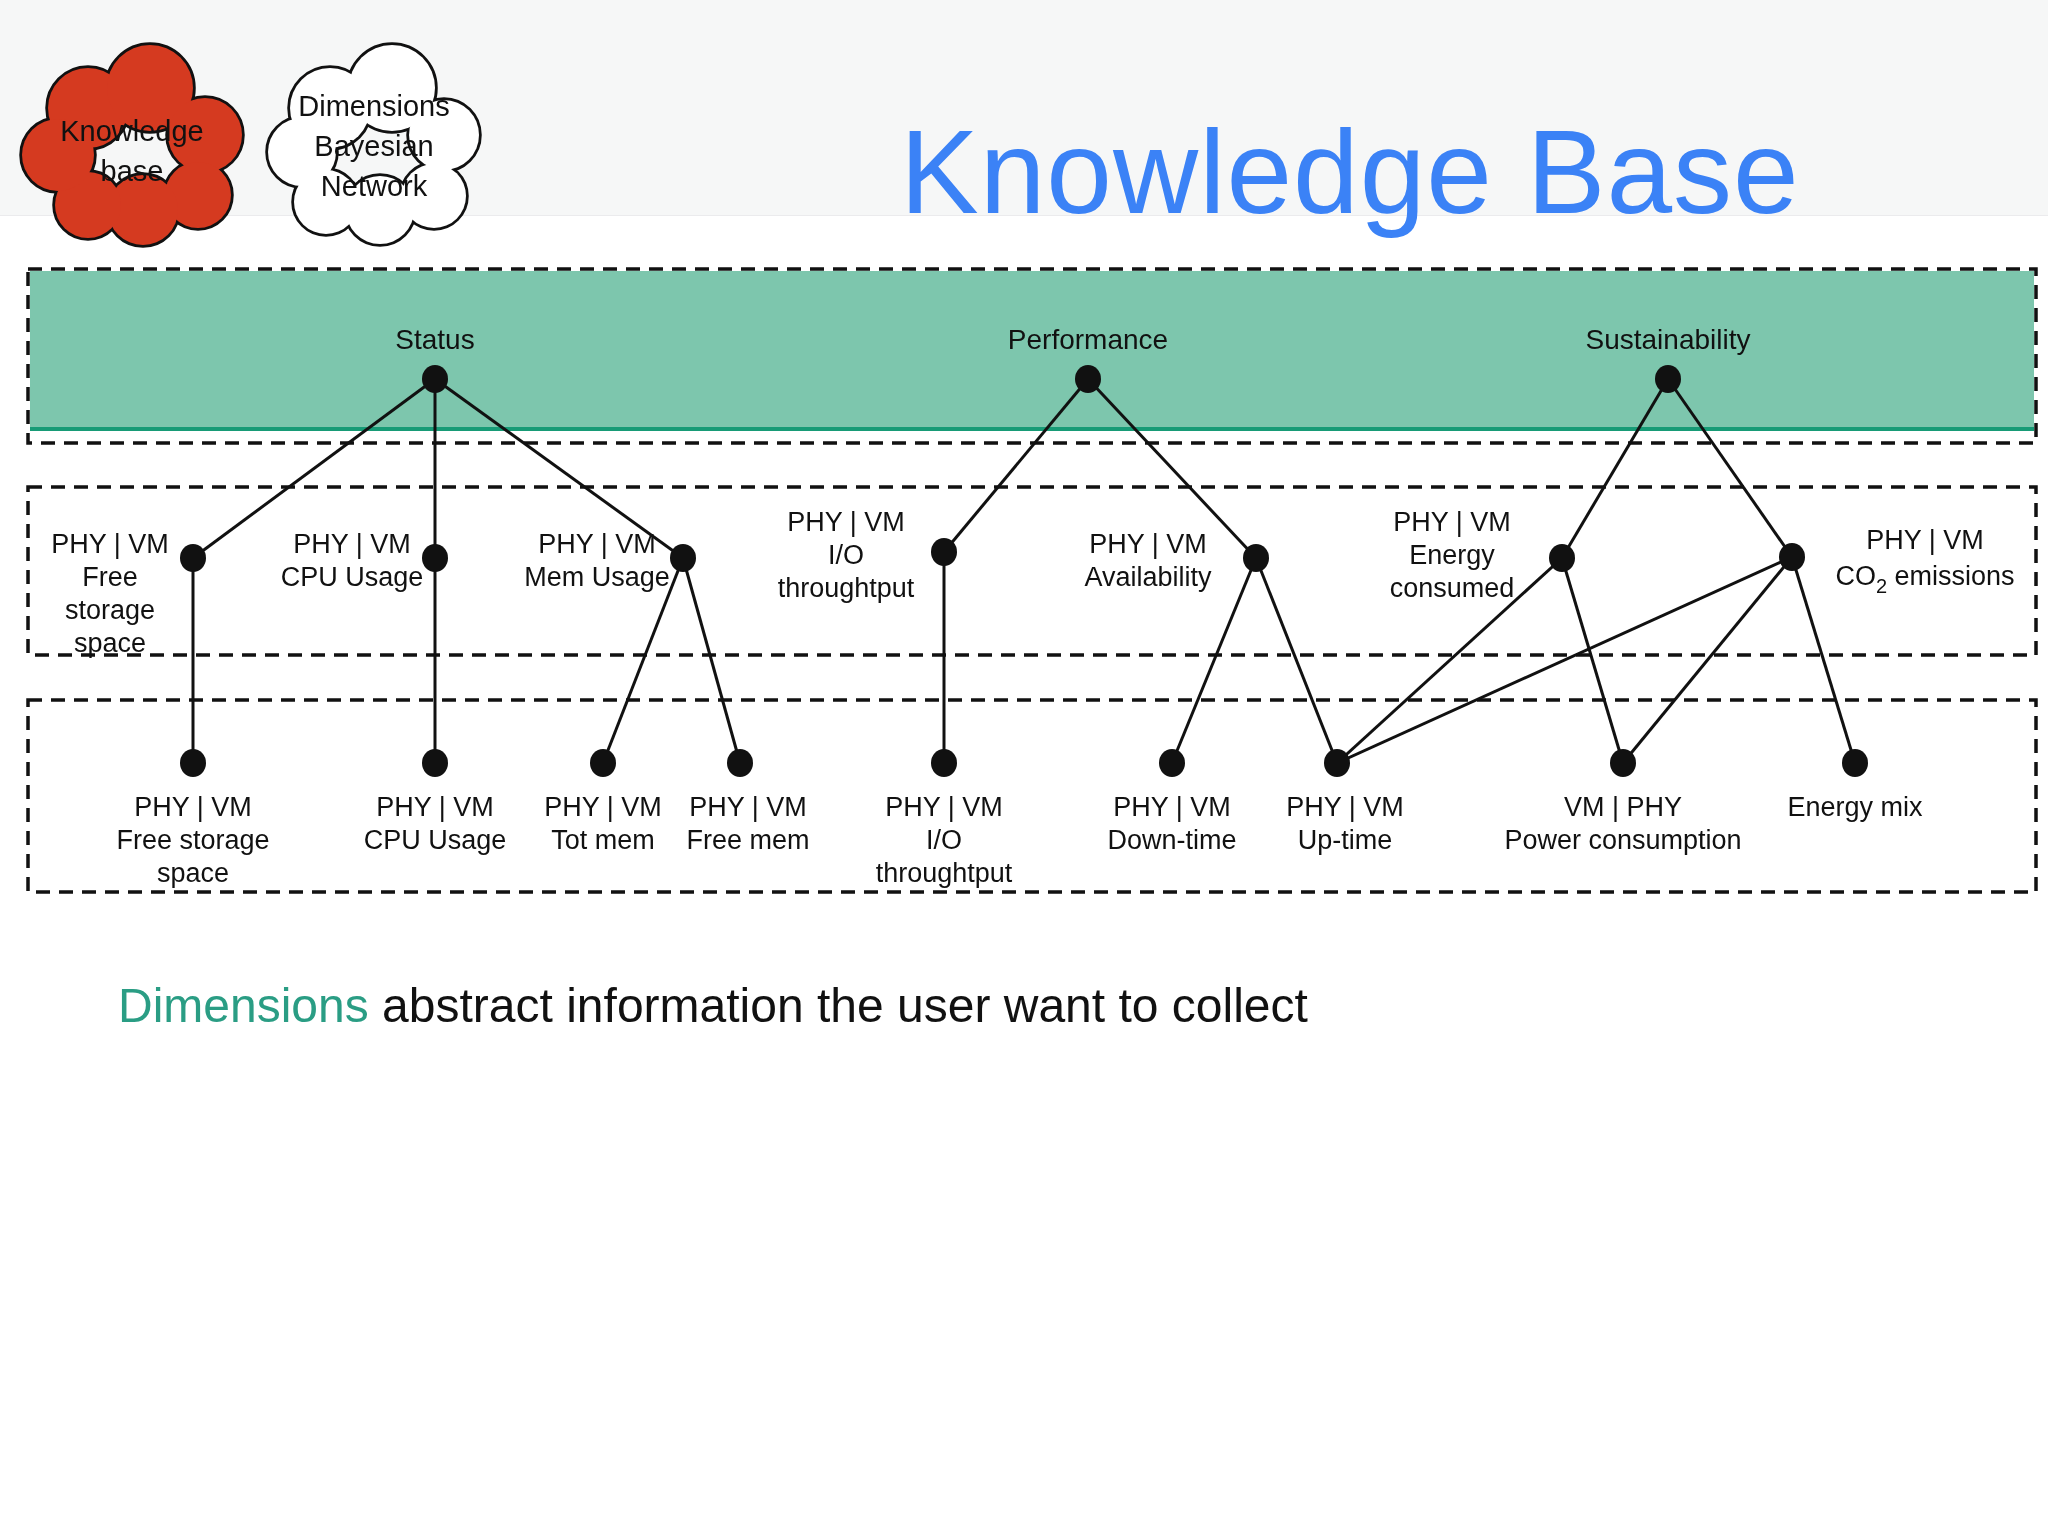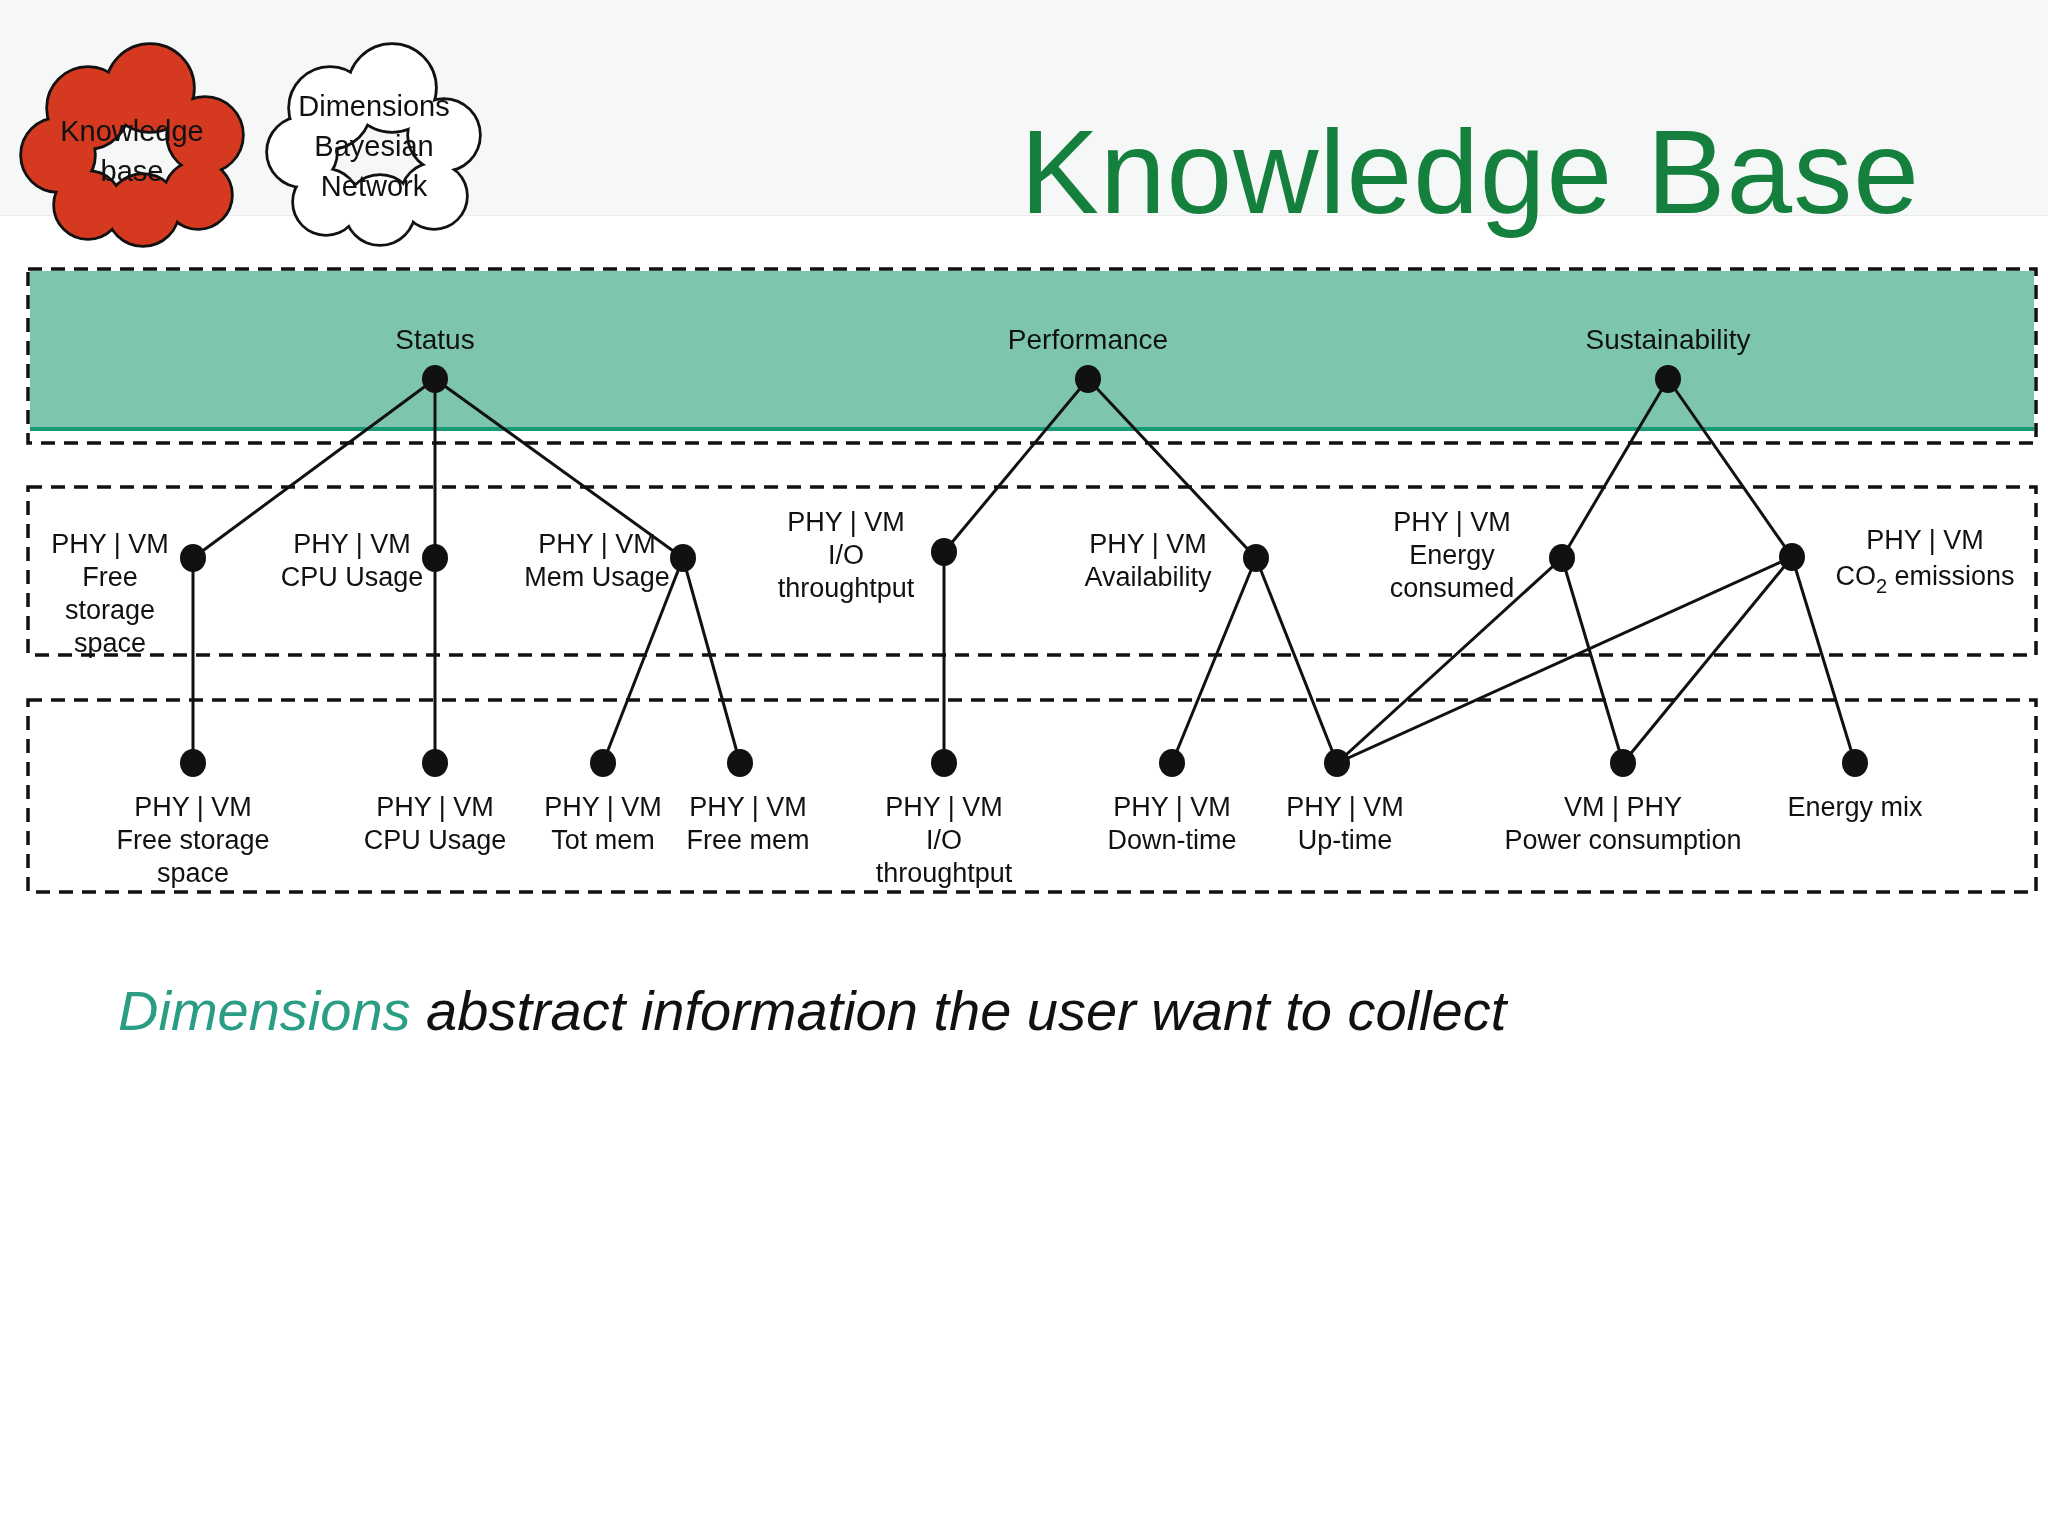--- a/index.html
+++ b/index.html
@@ -6,31 +6,30 @@
   body{
     width:2048px;height:1537px;background:#ffffff;position:relative;
     font-family:"Liberation Sans",sans-serif;overflow:hidden;
   }
   .top-strip{
     position:absolute;left:0;top:0;width:2048px;height:215px;
     background:#f6f7f7;border-bottom:1px solid #ebebed;
   }
   .page-title{
     position:absolute;left:900px;top:104px;width:1140px;
-    text-align:center;font-size:118px;letter-spacing:1px;
-    color:#15803d;white-space:nowrap;
+    text-align:left;font-size:118px;letter-spacing:1px;
+    color:#3b82f6;white-space:nowrap;
   }
   svg text{font-family:"Liberation Sans",sans-serif;fill:#111;}
   .dimlbl{font-size:28px;}
   .lbl{font-size:27px;}
   .cloudtxt{font-size:29px;}
   .caption{
-    position:absolute;left:118px;top:978px;font-size:56px;color:#111;
+    position:absolute;left:118px;top:978px;font-size:48px;color:#111;
     white-space:nowrap;
-    font-style:italic;
   }
   .caption .hl{color:#2a9d84;}
 </style>
 </head>
 <body>
 
 <div class="top-strip"></div>
 
 <div class="page-title">Knowledge Base</div>
 

